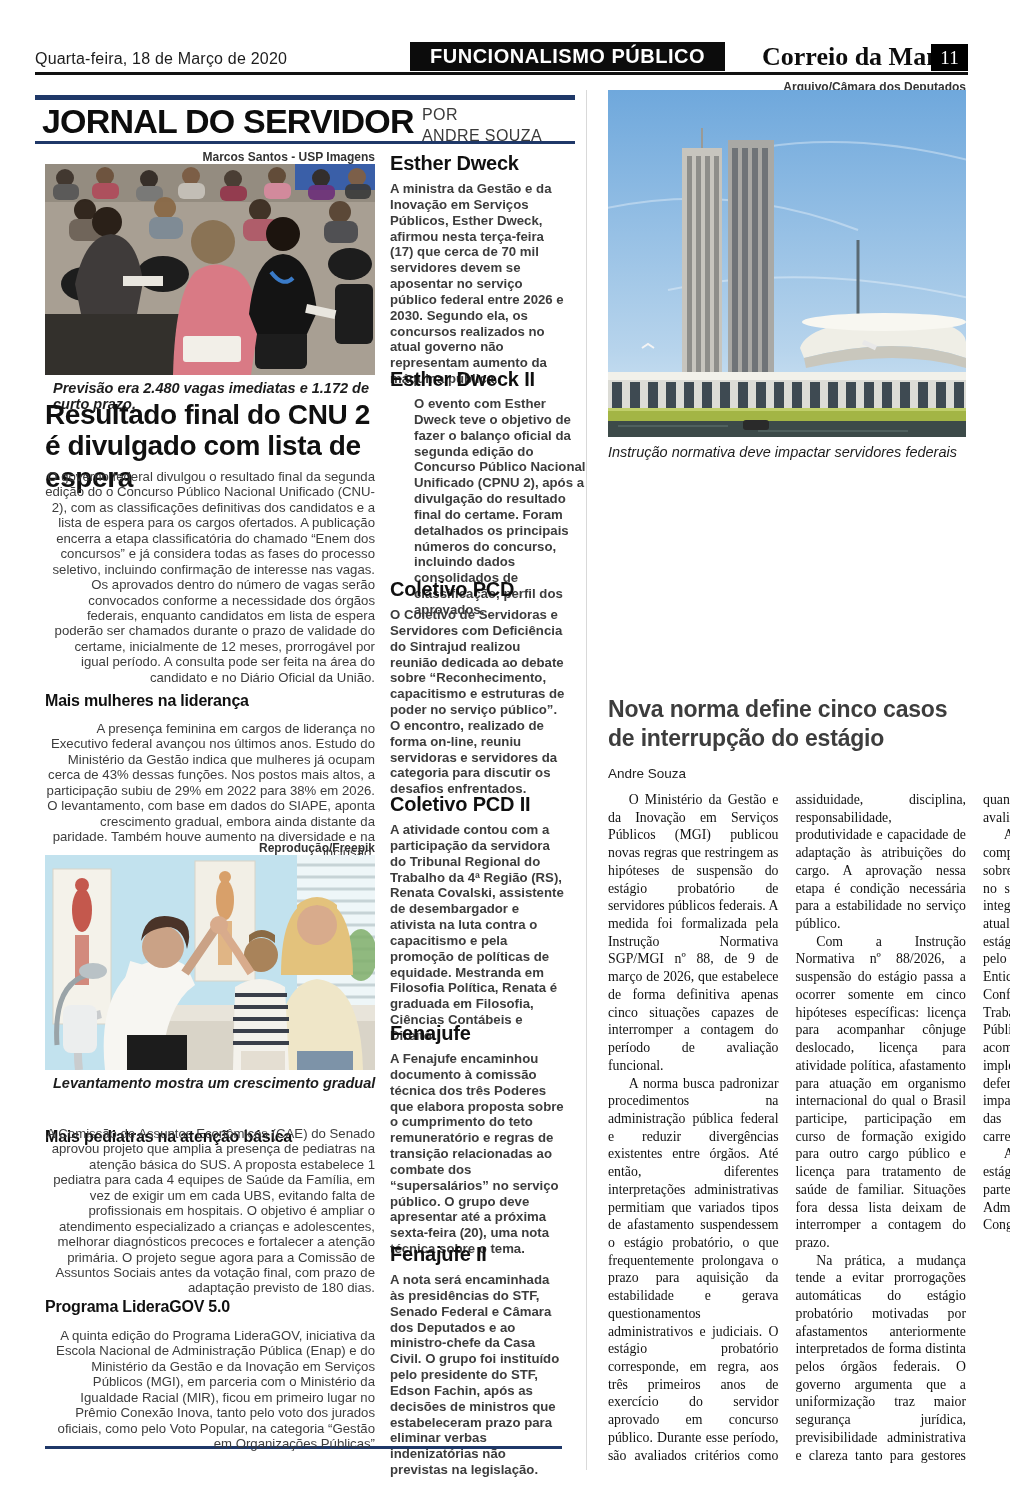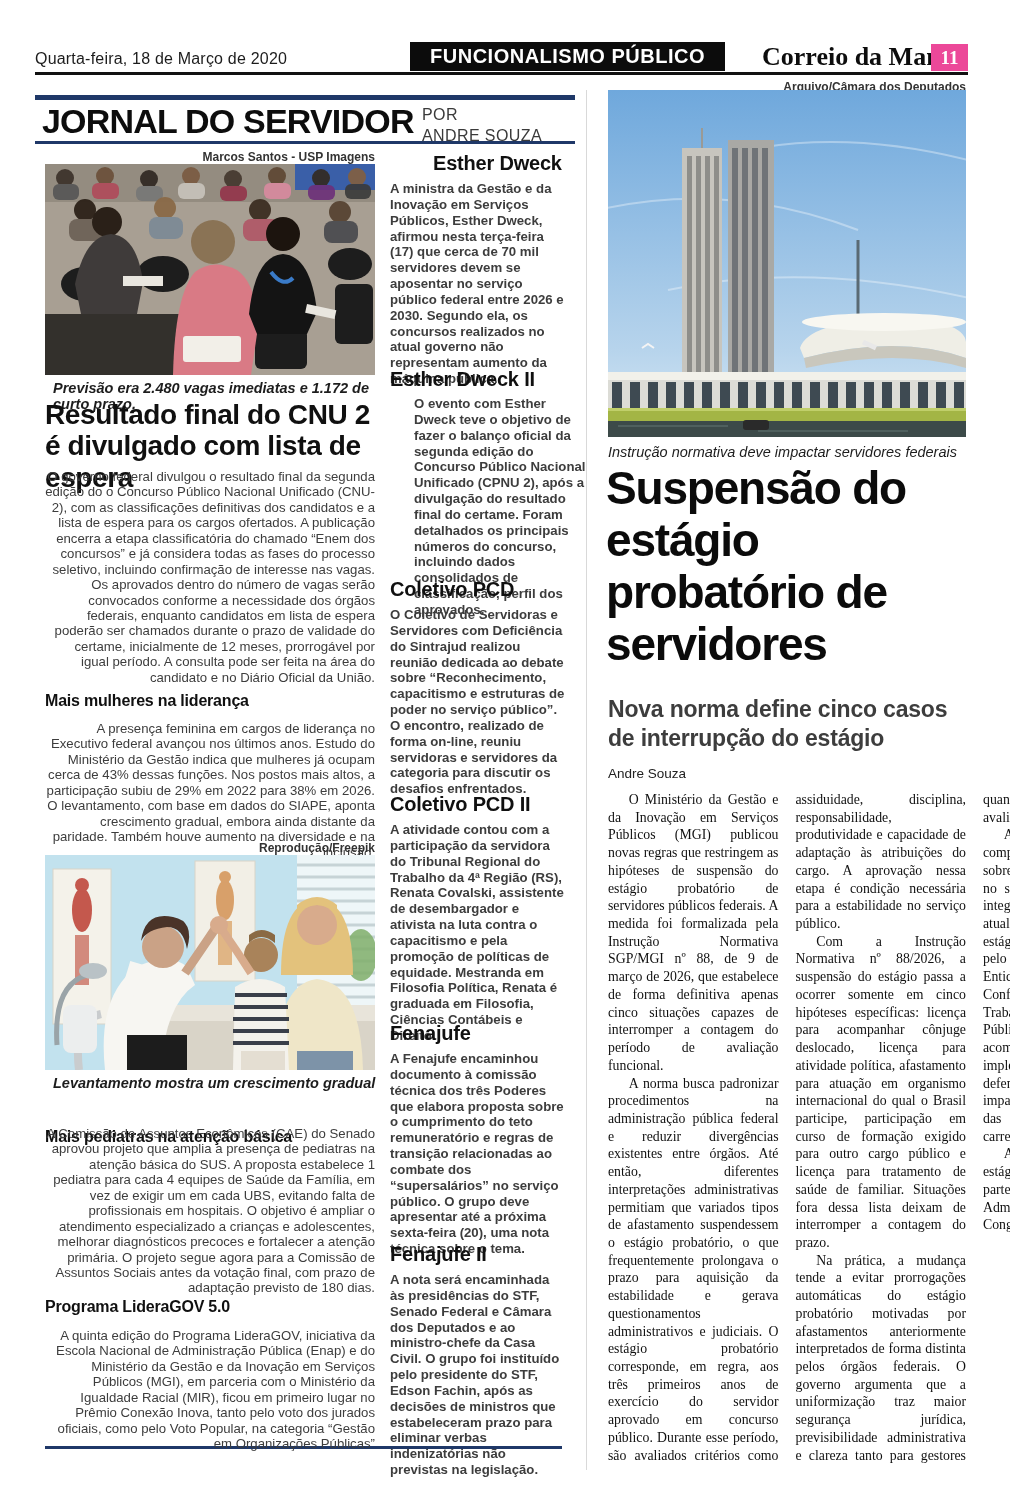--- a/index.html
+++ b/index.html
@@ -12,22 +12,22 @@
   .abs { position:absolute; }
 
   
   #header-date { left:35px; top:50px; font-size:16px; color:#1c1c1c; letter-spacing:0.2px; }
   #section-label { left:410px; top:42px; width:315px; height:29px; background:#0c0c0c;
     color:#fff; font-weight:bold; font-size:20px; display:flex; align-items:center;
     justify-content:center; letter-spacing:0.5px; }
   #masthead { top:42px; left:762px; width:163px; text-align:right;
     font-family:"Liberation Serif", serif; font-weight:bold; font-size:26px; color:#0d0d0d;
     white-space:nowrap; }
-  #page-badge { left:931px; top:44px; width:37px; height:27px; background:#ec4899; color:#fff;
-    font-family:"Liberation Serif", serif; font-weight:bold; font-size:19px;
+  #page-badge { left:931px; top:44px; width:37px; height:27px; background:#000000; color:#fff;
+    font-family:"Liberation Serif", serif; font-weight:normal; font-size:19px;
     display:flex; align-items:center; justify-content:center; }
   #header-rule { left:35px; top:72px; width:933px; height:3px; background:#111; }
   #main-photo-credit { left:608px; top:80px; width:358px; text-align:right;
     font-size:12px; font-weight:bold; color:#333; }
 
   
   #feature-rule-top { left:35px; top:95px; width:540px; height:5px; background:#1f3868; }
   #feature-title { left:42px; top:102px; font-size:34px; font-weight:bold; color:#0d0d0d; letter-spacing:-0.8px; }
   #feature-byline { left:422px; top:105px; font-size:16px; color:#3a3a3a; line-height:1.3; letter-spacing:0.4px; }
   #feature-rule-bottom { left:35px; top:141px; width:540px; height:3px; background:#1f3868; }
@@ -224,21 +224,21 @@
   </div>
 
   <div class="abs lcol photo-caption" style="top:1075px;">Levantamento mostra um crescimento gradual</div>
 
   <h2 class="abs lcol head-lg" style="top:1128px;">Mais pediatras na atenção básica</h2>
   <p class="abs lcol body-sans" style="top:1126px;">A Comissão de Assuntos Econômicos (CAE) do Senado aprovou projeto que amplia a presença de pediatras na atenção básica do SUS. A proposta estabelece 1 pediatra para cada 4 equipes de Saúde da Família, em vez de exigir um em cada UBS, evitando falta de profissionais em hospitais. O objetivo é ampliar o atendimento especializado a crianças e adolescentes, melhorar diagnósticos precoces e fortalecer a atenção primária. O projeto segue agora para a Comissão de Assuntos Sociais antes da votação final, com prazo de adaptação previsto de 180 dias.</p>
 
   <h2 class="abs lcol head-lg" style="top:1298px;">Programa LideraGOV 5.0</h2>
   <p class="abs lcol body-sans" style="top:1328px;">A quinta edição do Programa LideraGOV, iniciativa da Escola Nacional de Administração Pública (Enap) e do Ministério da Gestão e da Inovação em Serviços Públicos (MGI), em parceria com o Ministério da Igualdade Racial (MIR), ficou em primeiro lugar no Prêmio Conexão Inova, tanto pelo voto dos jurados oficiais, como pelo Voto Popular, na categoria “Gestão em Organizações Públicas”</p>
 
-  <h3 class="abs bcol brief-head" style="top:152px;margin-left:43px;">Esther Dweck</h3>
+  <h3 class="abs bcol brief-head" style="top:152px;">Esther Dweck</h3>
   <p class="abs bcol brief-body" style="top:181px;">A ministra da Gestão e da Inovação em Serviços Públicos, Esther Dweck, afirmou nesta terça-feira (17) que cerca de 70 mil servidores devem se aposentar no serviço público federal entre 2026 e 2030. Segundo ela, os concursos realizados no atual governo não representam aumento da máquina pública.</p>
 
   <h3 class="abs bcol brief-head" style="top:368px;">Esther Dweck II</h3>
   <p class="abs bcol brief-body" style="top:396px;margin-left:24px;">O evento com Esther Dweck teve o objetivo de fazer o balanço oficial da segunda edição do Concurso Público Nacional Unificado (CPNU 2), após a divulgação do resultado final do certame. Foram detalhados os principais números do concurso, incluindo dados consolidados de classificação, perfil dos aprovados.</p>
 
   <h3 class="abs bcol brief-head" style="top:578px;">Coletivo PCD</h3>
   <p class="abs bcol brief-body" style="top:607px;">O Coletivo de Servidoras e Servidores com Deficiência do Sintrajud realizou reunião dedicada ao debate sobre “Reconhecimento, capacitismo e estruturas de poder no serviço público”. O encontro, realizado de forma on-line, reuniu servidoras e servidores da categoria para discutir os desafios enfrentados.</p>
 
   <h3 class="abs bcol brief-head" style="top:793px;">Coletivo PCD II</h3>
   <p class="abs bcol brief-body" style="top:822px;">A atividade contou com a participação da servidora do Tribunal Regional do Trabalho da 4ª Região (RS), Renata Covalski, assistente de desembargador e ativista na luta contra o capacitismo e pela promoção de políticas de equidade. Mestranda em Filosofia Política, Renata é graduada em Filosofia, Ciências Contábeis e Direito.</p>
@@ -320,21 +320,20 @@
       <g stroke="#5d6f6d" stroke-width="1.5" opacity="0.8">
         <line x1="10" y1="336" x2="120" y2="336"></line>
           <line x1="150" y1="341" x2="300" y2="341"></line>
       </g>
       <rect x="135" y="330" width="26" height="10" rx="3" fill="#2a2a2a"></rect>
       <path d="M34,258 l6,-4 l6,4" stroke="#f4f4f4" stroke-width="2" fill="none"></path>
     </svg>
   </div>
 
   <div class="abs" id="main-caption">Instrução normativa deve impactar servidores federais</div>
-  <h1 class="abs" id="main-headline">Suspensão do estágio probatório de servidores</h1>
   <h2 class="abs" id="main-subhead">Nova norma define cinco casos de interrupção do estágio</h2>
   <div class="abs" id="main-byline">Andre Souza</div>
 
   <div class="abs" id="main-body">
     <p>O Ministério da Gestão e da Inovação em Serviços Públicos (MGI) publicou novas regras que restringem as hipóteses de suspensão do estágio probatório de servidores públicos federais. A medida foi formalizada pela Instrução Normativa SGP/MGI nº 88, de 9 de março de 2026, que estabelece de forma definitiva apenas cinco situações capazes de interromper a contagem do período de avaliação funcional.</p>
     <p>A norma busca padronizar procedimentos na administração pública federal e reduzir divergências existentes entre órgãos. Até então, diferentes interpretações administrativas permitiam que variados tipos de afastamento suspendessem o estágio probatório, o que frequentemente prolongava o prazo para aquisição da estabilidade e gerava questionamentos administrativos e judiciais. O estágio probatório corresponde, em regra, aos três primeiros anos de exercício do servidor aprovado em concurso público. Durante esse período, são avaliados critérios como assiduidade, disciplina, responsabilidade, produtividade e capacidade de adaptação às atribuições do cargo. A aprovação nessa etapa é condição necessária para a estabilidade no serviço público.</p>
     <p>Com a Instrução Normativa nº 88/2026, a suspensão do estágio passa a ocorrer somente em cinco hipóteses específicas: licença para acompanhar cônjuge deslocado, licença para atividade política, afastamento para atuação em organismo internacional do qual o Brasil participe, participação em curso de formação exigido para outro cargo público e licença para tratamento de saúde de familiar. Situações fora dessa lista deixam de interromper a contagem do prazo.</p>
     <p>Na prática, a mudança tende a evitar prorrogações automáticas do estágio probatório motivadas por afastamentos anteriormente interpretados de forma distinta pelos órgãos federais. O governo argumenta que a uniformização traz maior segurança jurídica, previsibilidade administrativa e clareza tanto para gestores quanto para servidores em avaliação.</p>
     <p>A nova regulamentação complementa normas recentes sobre gestão de desempenho no serviço público federal e integra o processo de atualização das regras do estágio probatório conduzido pelo MGI desde 2025. Entidades sindicais, como a Confederação dos Trabalhadores no Serviço Público Federal (Condsef), acompanham a implementação da medida e defendem atenção aos impactos práticos da aplicação das novas regras sobre a carreira dos servidores.</p>
     <p>A nova regra sobre o estágio probatório não faz parte da Reforma Administrativa em debate no Congresso Nacional.</p>

